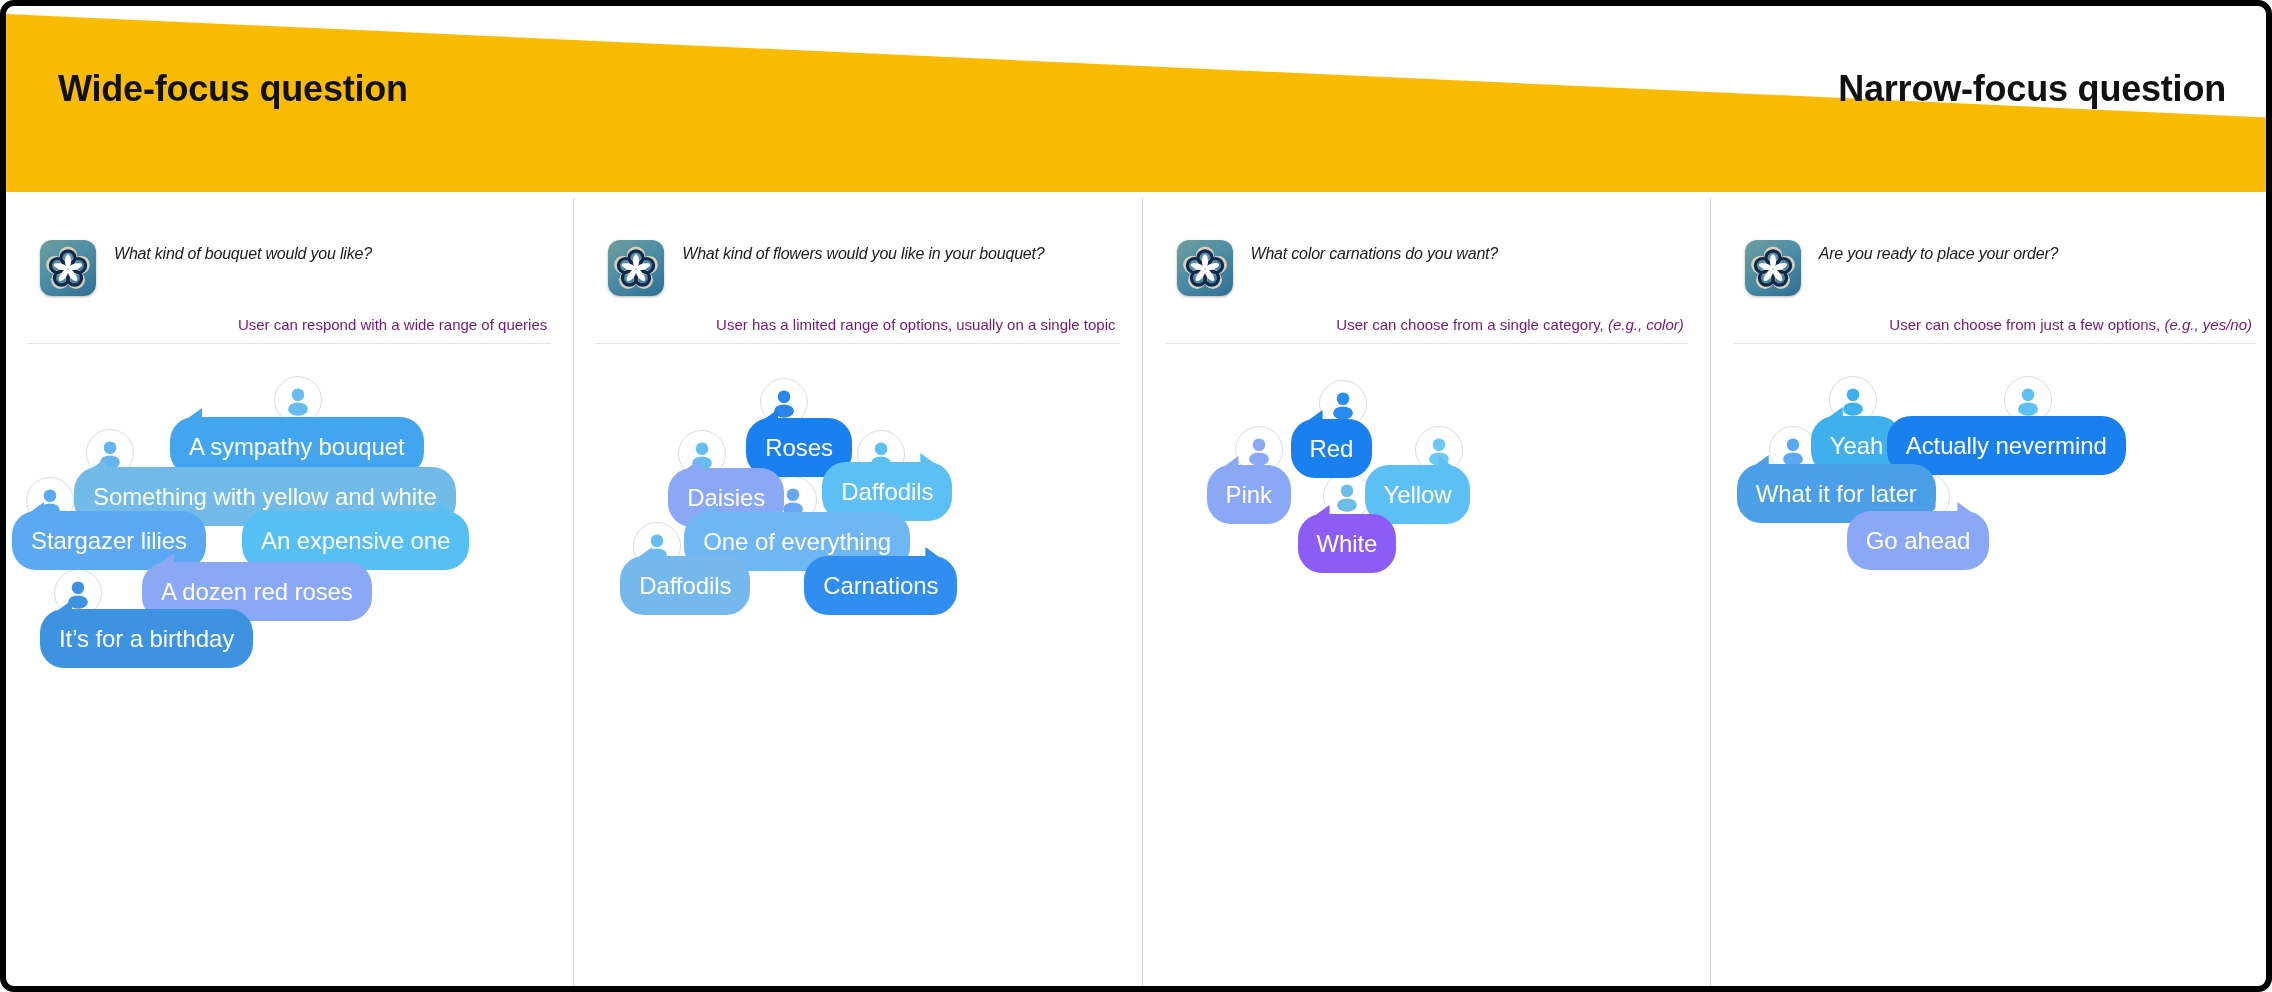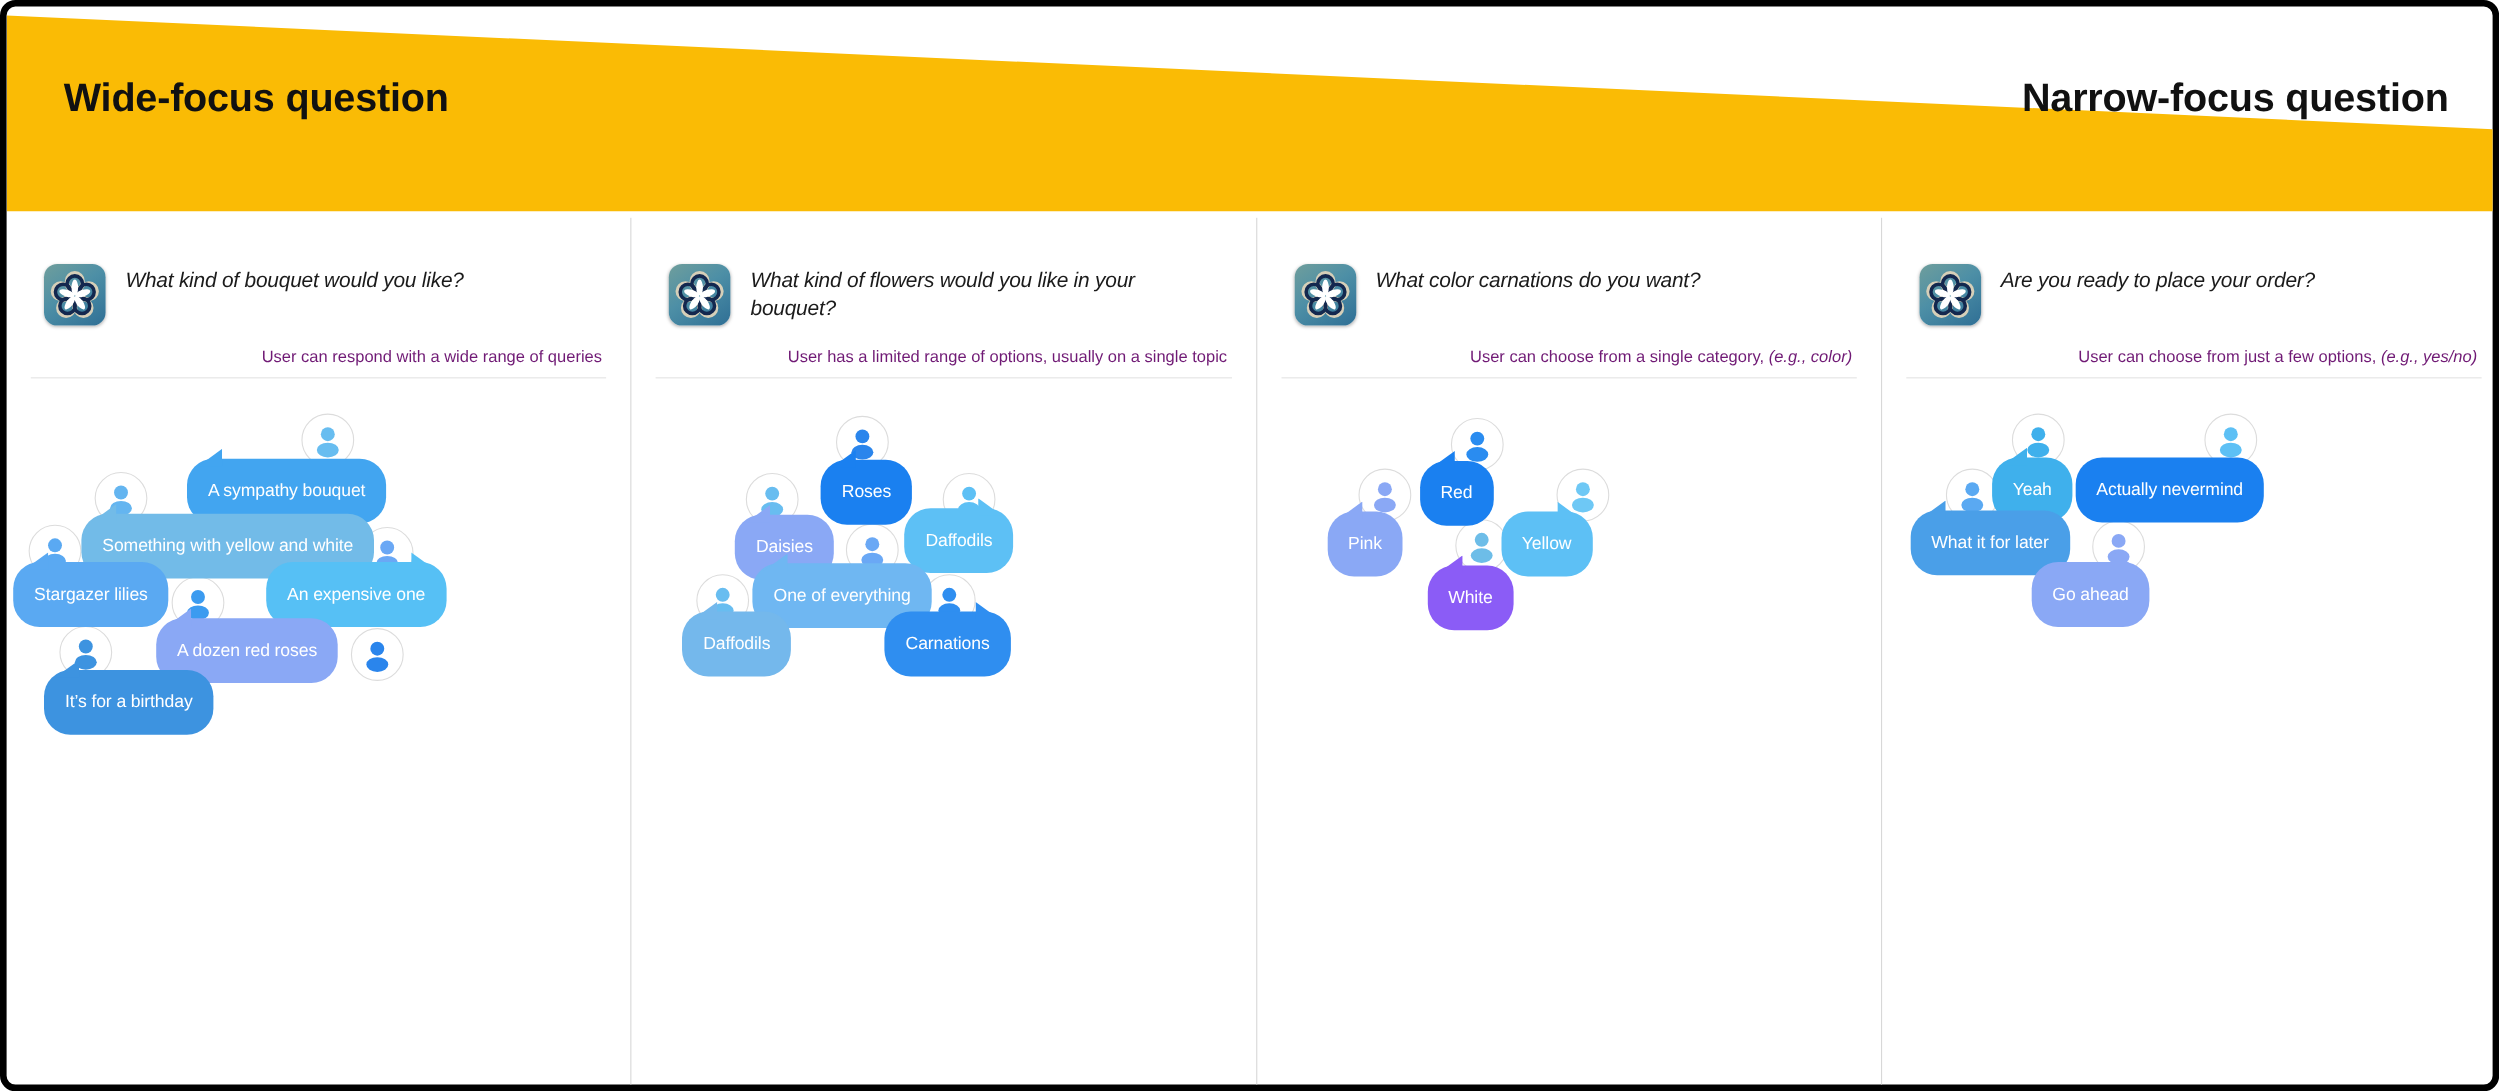--- a/index.html
+++ b/index.html
@@ -19,35 +19,35 @@
   
   #columns{position:absolute;left:0;top:192px;width:2272px;height:794px;display:flex;}
   .col{position:relative;flex:1 1 0;box-sizing:border-box;padding:0;}
   .col + .col{border-left:1.5px solid #d8d8d8;}
 
   .q-row{display:flex;align-items:flex-start;gap:18px;padding:42px 34px 0 34px;}
   .q-icon{flex:0 0 auto;width:56px;height:56px;border-radius:12px;position:relative;
           background:linear-gradient(145deg,#6f9e9c 0%,#4d8fa6 45%,#2f6f95 100%);
           box-shadow:0 1px 3px rgba(0,0,0,.28);overflow:hidden;}
   .q-icon svg{position:absolute;left:0;top:0;width:56px;height:56px;}
-  .q-text{font-size:19px;font-style:italic;color:#1b1b1b;line-height:1.3;
+  .q-text{font-size:16px;font-style:italic;color:#1b1b1b;line-height:1.3;
           letter-spacing:-.2px;padding-top:4px;}
 
   .cap-wrap{position:absolute;left:0;right:0;top:118px;padding:0 22px;box-sizing:border-box;}
   .caption{font-size:15px;color:#701a75;text-align:right;padding:0 4px 10px 0;white-space:nowrap;}
   .caption i{font-style:italic;}
   .cap-rule{height:1px;background:#e3e3e3;width:100%;}
 
   
   .scene{position:absolute;left:0;top:168px;width:100%;height:560px;}
   .av{position:absolute;width:48px;height:48px;border-radius:50%;background:#fff;
       border:1.6px solid #dcdcdc;box-sizing:border-box;}
   .av svg{position:absolute;left:0;top:0;width:100%;height:100%;}
   .bub{position:absolute;display:inline-flex;align-items:center;justify-content:center;
-       height:59px;padding:0 19px;border-radius:24px;color:#fff;font-size:16px;
+       height:59px;padding:0 19px;border-radius:24px;color:#fff;font-size:24px;
        white-space:nowrap;letter-spacing:-.1px;}
   .bub::before{content:"";position:absolute;top:-9px;width:22px;height:16px;background:inherit;}
   .bub.tl::before{left:10px;clip-path:polygon(0 100%,100% 100%,100% 0);}
   .bub.tr::before{right:10px;clip-path:polygon(0 100%,100% 100%,0 0);}
   .bub.notail::before{display:none;}
 </style>
 </head>
 <body>
 
 <div id="frame">

